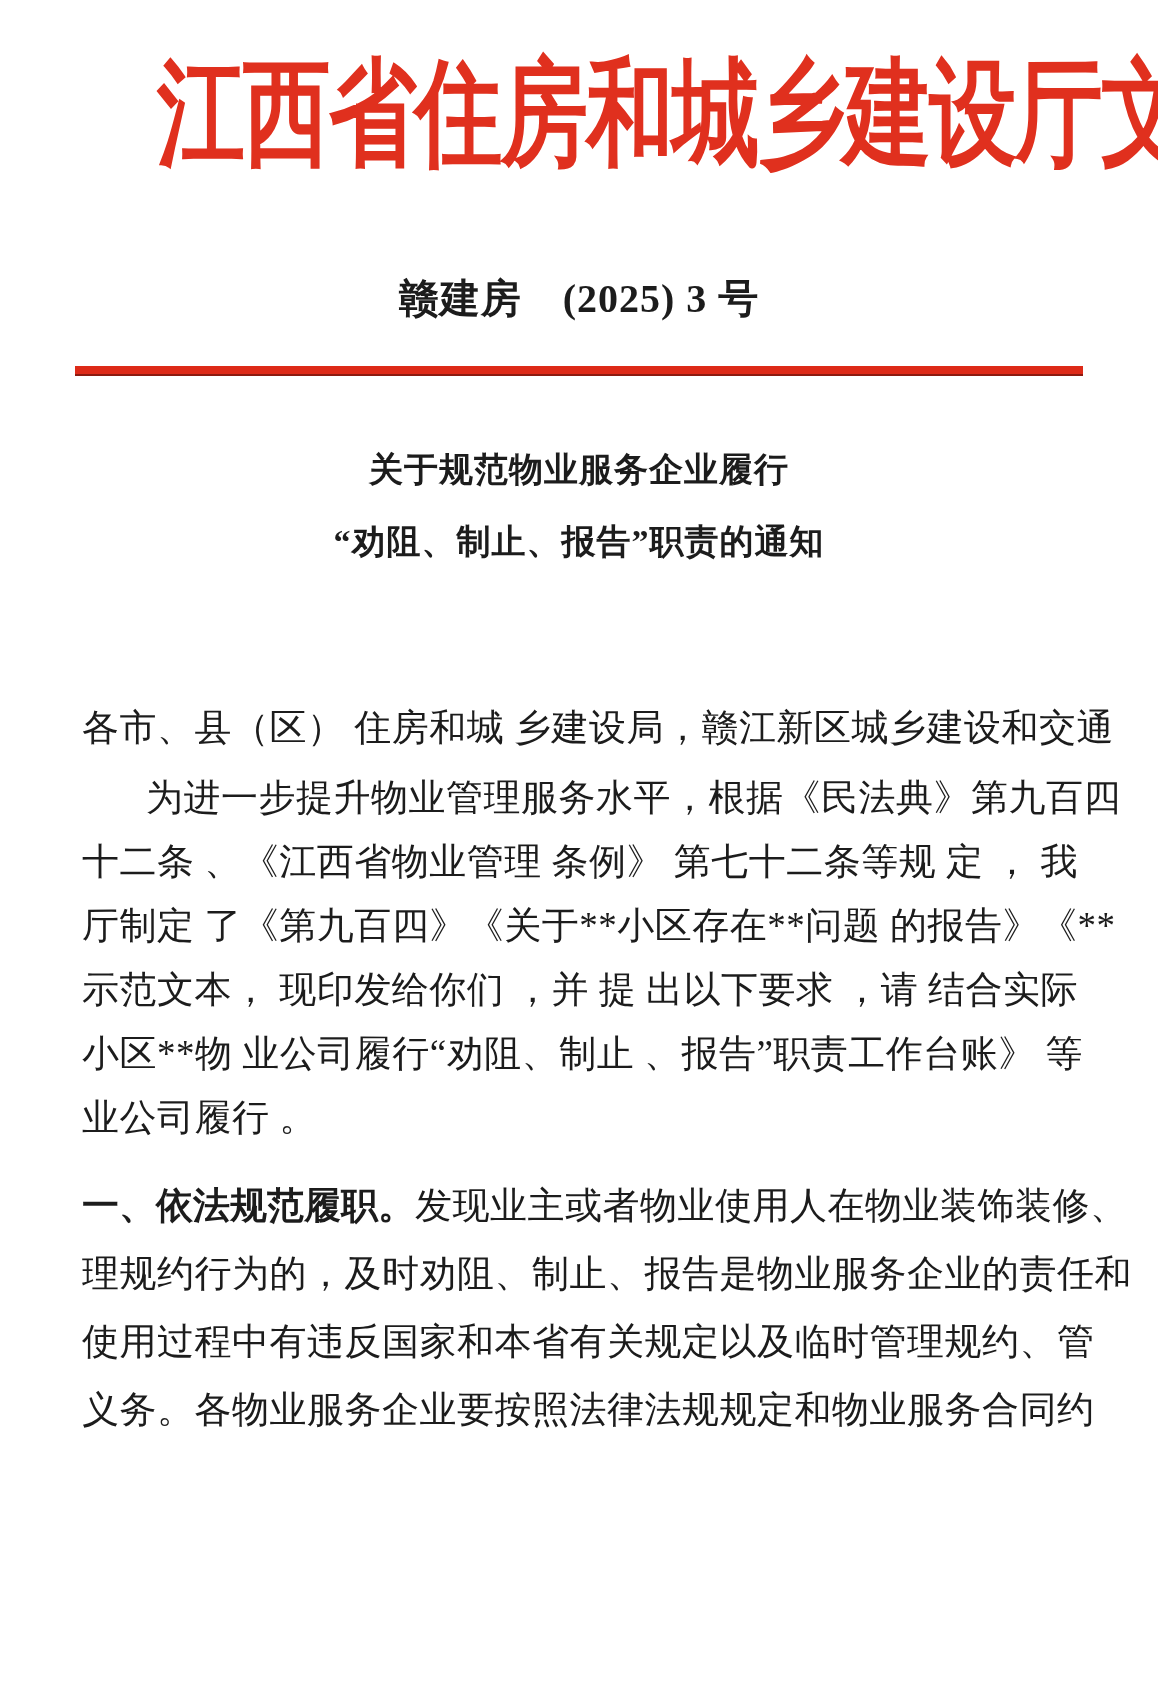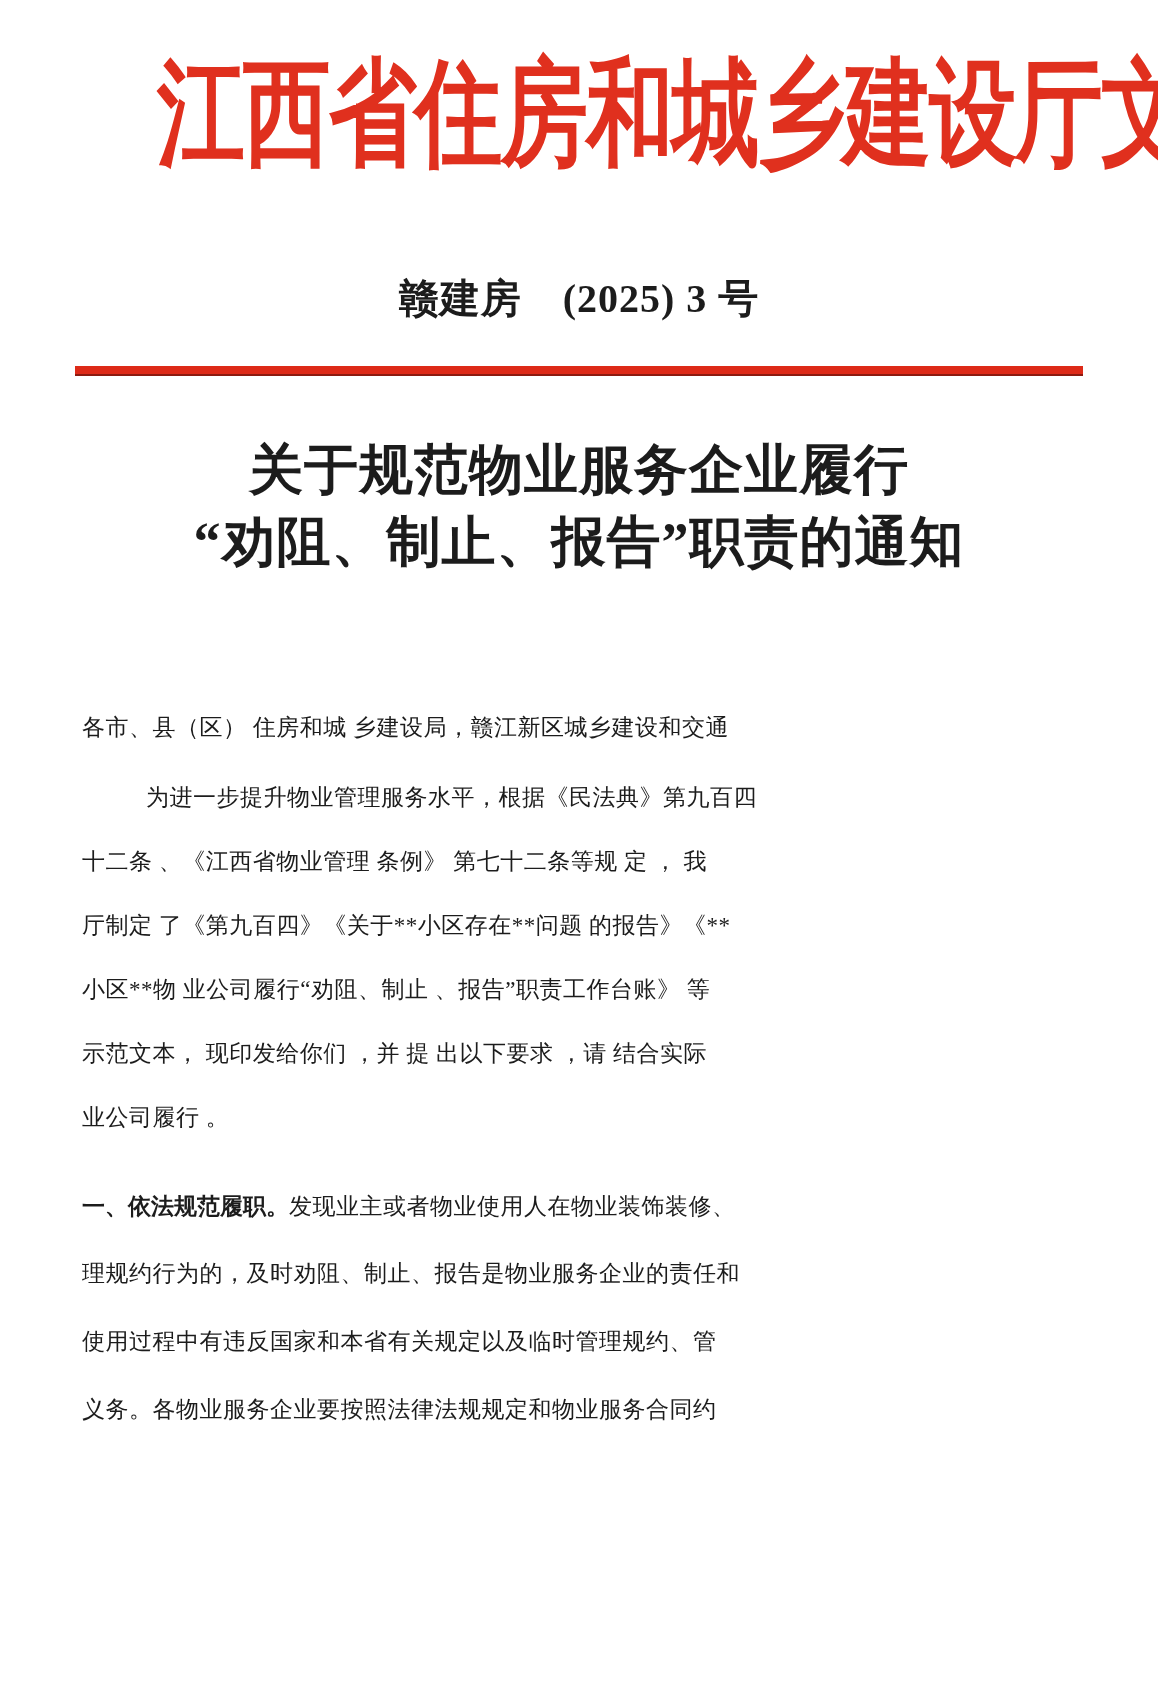--- a/index.html
+++ b/index.html
@@ -51,29 +51,29 @@
     height:10px;
     margin:44px auto 0 auto;
     background:var(--divider-red,#dd2a18);
     border-bottom:2px solid #8c1a10;
   }
   
   .doc-title{
     margin-top:58px;
     text-align:center;
     font-weight:bold;
-    font-size:54px;
+    font-size:34px;
     line-height:72px;
     letter-spacing:1px;
   }
   
   .body-text{
     margin-top:118px;
     padding:0 78px 0 82px;
-    font-size:23px;
+    font-size:37px;
     letter-spacing:0.5px;
   }
   .line{
     height:64px;
     line-height:64px;
     white-space:nowrap;
   }
   .indent{ text-indent:64px; }
   .para{ margin-top:6px; }
   .section{ margin-top:22px; }
@@ -105,22 +105,22 @@
   <div class="body-text">
 
     <div class="para">
       <div class="line">各市、县（区） 住房和城 乡建设局，赣江新区城乡建设和交通</div>
     </div>
 
     <div class="para">
       <div class="line indent">为进一步提升物业管理服务水平，根据《民法典》第九百四</div>
       <div class="line">十二条 、《江西省物业管理 条例》 第七十二条等规 定 ，  我</div>
       <div class="line">厅制定 了《第九百四》《关于**小区存在**问题 的报告》《**</div>
+      <div class="line">示范文本，  现印发给你们 ，并 提 出以下要求 ，请 结合实际</div>
       <div class="line">小区**物 业公司履行“劝阻、制止 、报告”职责工作台账》 等</div>
-      <div class="line">示范文本，  现印发给你们 ，并 提 出以下要求 ，请 结合实际</div>
       <div class="line">业公司履行 。</div>
     </div>
 
     <div class="section">
       <div class="line">
         <span class="section-heading">一、依法规范履职。</span><span>发现业主或者物业使用人在物业装饰装修、</span>
       </div>
       <div class="line">理规约行为的，及时劝阻、制止、报告是物业服务企业的责任和</div>
       <div class="line">使用过程中有违反国家和本省有关规定以及临时管理规约、管</div>
       <div class="line">义务。各物业服务企业要按照法律法规规定和物业服务合同约</div>

